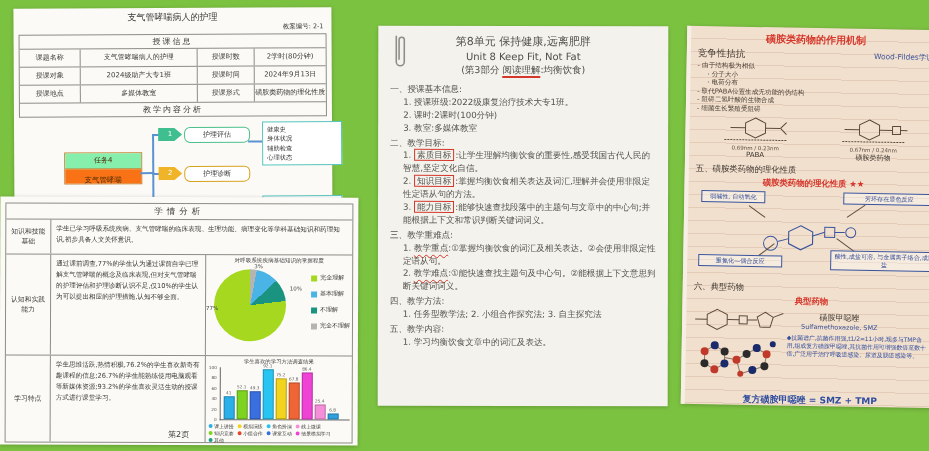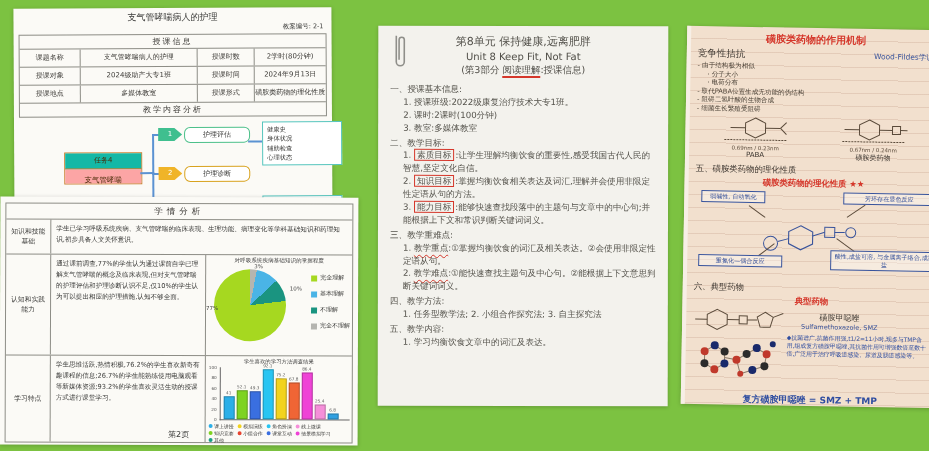--- a/index.html
+++ b/index.html
@@ -12,22 +12,22 @@
   .lp-docno{position:absolute;top:15px;right:8px;font-size:6.5px;color:#3a3a38;}
   .info-table{position:absolute;left:5px;right:5px;top:26px;border:1px solid #8d8d86;background:#fbfaf6;}
   .info-head{height:13px;line-height:13px;text-align:center;font-size:8px;letter-spacing:2px;border-bottom:1px solid #8d8d86;}
   .info-row{display:flex;border-bottom:1px solid #8d8d86;height:17px;line-height:17px;font-size:7px;}
   .ic{border-right:1px solid #8d8d86;text-align:center;overflow:hidden;white-space:nowrap;}
   .ic1{width:60px;} .ic2{width:116px;} .ic3{width:56px;} .ic4{flex:1;border-right:none;}
   .content-head{height:13px;line-height:13px;text-align:center;font-size:8px;letter-spacing:2px;}
   
   .flowchart{position:absolute;left:8px;top:114px;width:302px;height:112px;}
   .fc-root{position:absolute;left:42px;top:30px;width:76px;border:1px solid #c98030;}
-  .fc-root-top{background:#14b8a6;height:15px;line-height:15px;text-align:center;font-size:7px;color:#4a2d08;border-bottom:1px solid #c98030;}
-  .fc-root-bot{background:#fca5a5;height:14px;line-height:22px;text-align:center;font-size:7.5px;color:#4a2d08;}
+  .fc-root-top{background:#86efac;height:15px;line-height:15px;text-align:center;font-size:7px;color:#4a2d08;border-bottom:1px solid #c98030;}
+  .fc-root-bot{background:#f97316;height:14px;line-height:22px;text-align:center;font-size:7.5px;color:#4a2d08;}
   .fc-line{position:absolute;background:#5b92d2;}
   .fc-spine{left:130px;top:12px;width:2px;height:81px;}
   .fc-rootlink{left:118px;top:50px;width:14px;height:2px;}
   .fc-b0link{left:130px;top:12px;width:8px;height:2px;}
   .fc-b1link{left:130px;top:51px;width:8px;height:2px;}
   .fc-b2link{left:130px;top:92px;width:8px;height:2px;}
   .fc-tag{position:absolute;left:136px;width:24px;height:13px;line-height:13px;color:#fff;font-size:7px;text-align:center;
           clip-path:polygon(0 0,68% 0,100% 50%,68% 100%,0 100%);}
   .fc-tag0{top:6px;background:#3fbf8f;} .fc-tag1{top:45px;background:#f0b428;} .fc-tag2{top:86px;background:#e0cf2c;}
   .fc-box{position:absolute;left:162px;width:64px;height:14px;line-height:14px;background:#fff;text-align:center;font-size:7px;color:#3a3a38;border-radius:6px;}
@@ -306,21 +306,21 @@
     <div class="pb-footer">第2页</div>
   </div>
 
   <div class="page pageM">
     <svg class="clip" width="16" height="40" viewBox="0 0 16 40">
       <path d="M4 4 v26 a4 4 0 0 0 8 0 V8 a2.6 2.6 0 0 0 -5.2 0 v20" fill="none" stroke="#8f8f8a" stroke-width="1.6"></path>
     </svg>
     <div class="m-head">
       <div class="m-h1">第8单元  保持健康,远离肥胖</div>
       <div class="m-h2">Unit 8   Keep Fit, Not Fat</div>
-      <div class="m-h3"><span>(第3部分  </span><span class="red-underline">阅读理解</span><span>:授课信息)</span></div>
+      <div class="m-h3"><span>(第3部分  </span><span class="red-underline">阅读理解</span><span>:均衡饮食)</span></div>
     </div>
     <div class="m-sections" id="mid-sections">
         <div class="m-heading">一、授课基本信息:</div>
         <div class="m-item"><span>1. 授课班级:2022级康复治疗技术大专1班。</span></div>
         <div class="m-item"><span>2. 课时:2课时(100分钟)</span></div>
         <div class="m-item"><span>3. 教室:多媒体教室</span></div>
         <div class="m-heading">二、教学目标:</div>
         <div class="m-item"><span>1. </span><span class="red-box">素质目标</span><span>:让学生理解均衡饮食的重要性,感受我国古代人民的智慧,坚定文化自信。</span></div>
         <div class="m-item"><span>2. </span><span class="red-box">知识目标</span><span>:掌握均衡饮食相关表达及词汇,理解并会使用非限定性定语从句的方法。</span></div>
         <div class="m-item"><span>3. </span><span class="red-box">能力目标</span><span>:能够快速查找段落中的主题句与文章中的中心句;并能根据上下文和常识判断关键词词义。</span></div>

